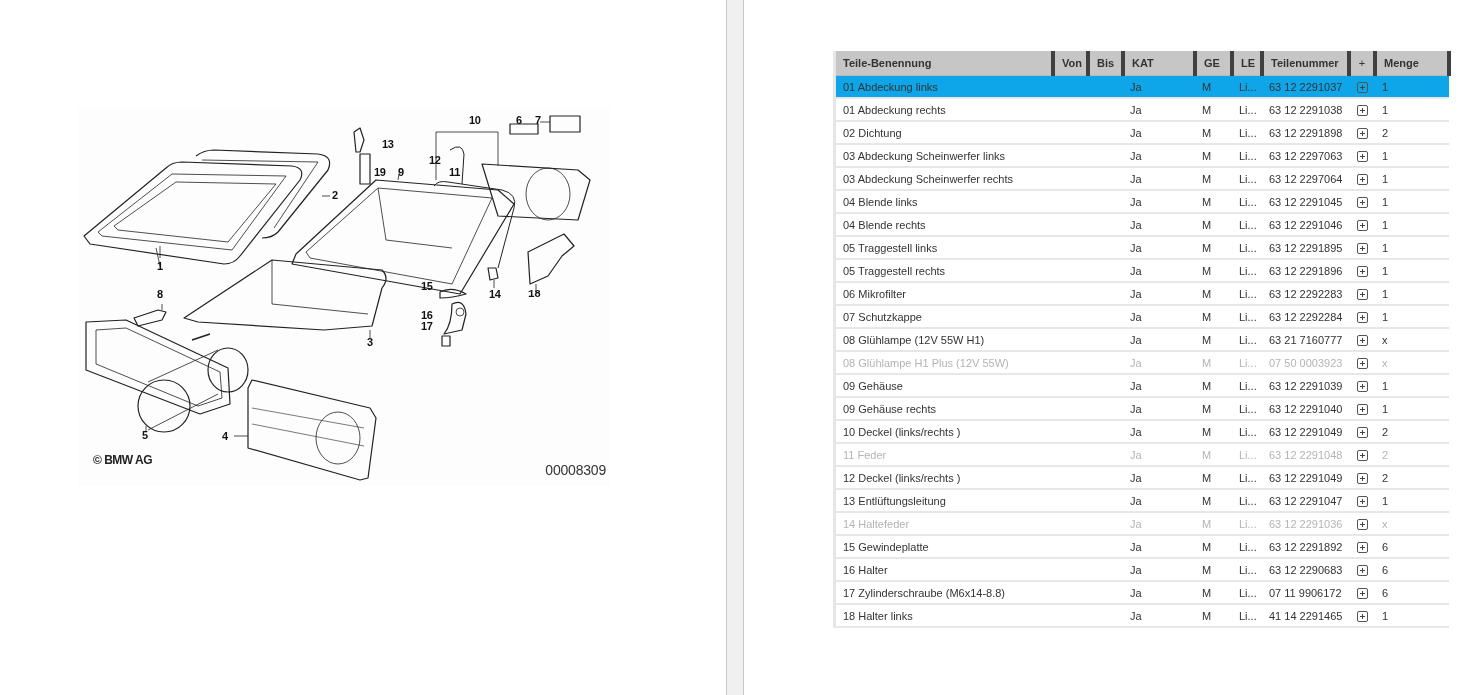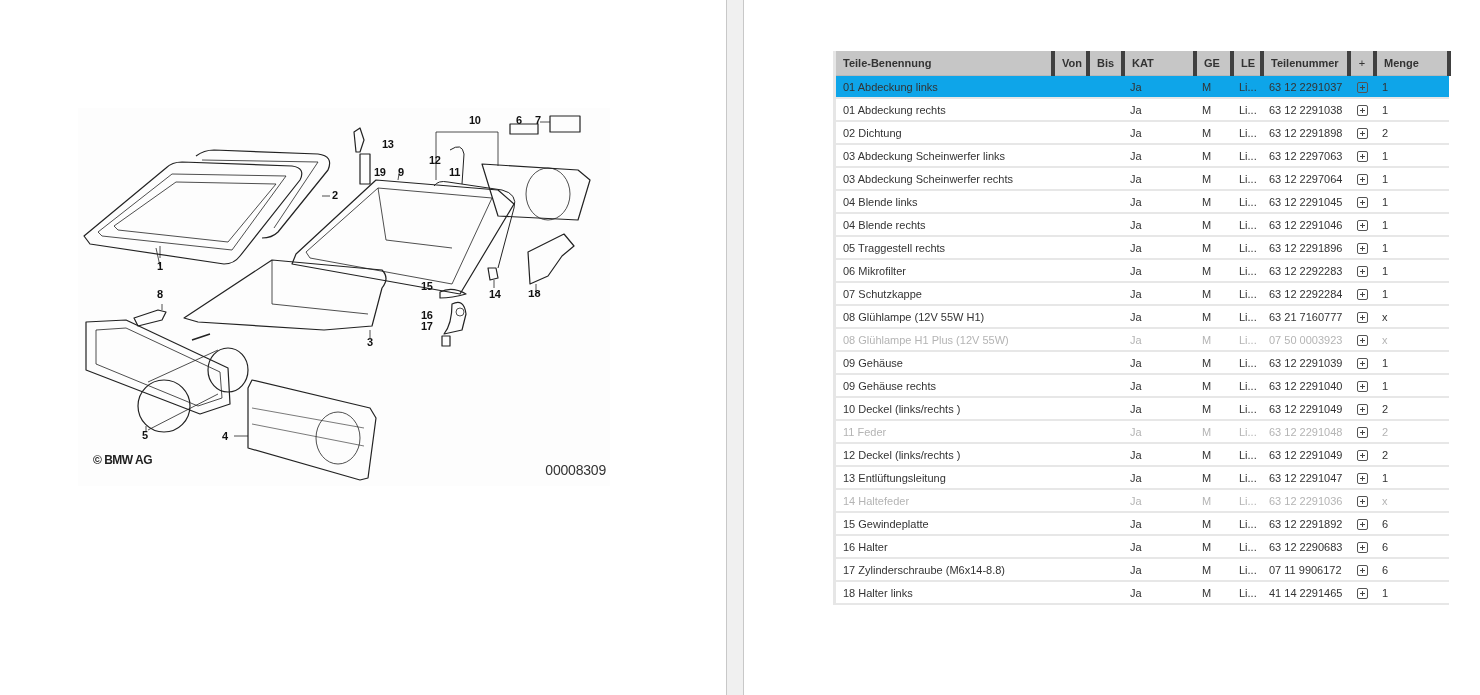--- a/index.html
+++ b/index.html
@@ -260,20 +260,31 @@
     <td></td>
     <td></td>
     <td>Ja</td>
     <td>M</td>
     <td>Li...</td>
     <td>63 12 2291046</td>
     <td class="plus"><span class="plus-box"></span></td>
     <td>1</td>
   </tr>
           <tr>
+    <td>05 Traggestell links</td>
+    <td></td>
+    <td></td>
+    <td>Ja</td>
+    <td>M</td>
+    <td>Li...</td>
+    <td>63 12 2291895</td>
+    <td class="plus"><span class="plus-box"></span></td>
+    <td>1</td>
+  </tr>
+          <tr>
     <td>05 Traggestell rechts</td>
     <td></td>
     <td></td>
     <td>Ja</td>
     <td>M</td>
     <td>Li...</td>
     <td>63 12 2291896</td>
     <td class="plus"><span class="plus-box"></span></td>
     <td>1</td>
   </tr>

